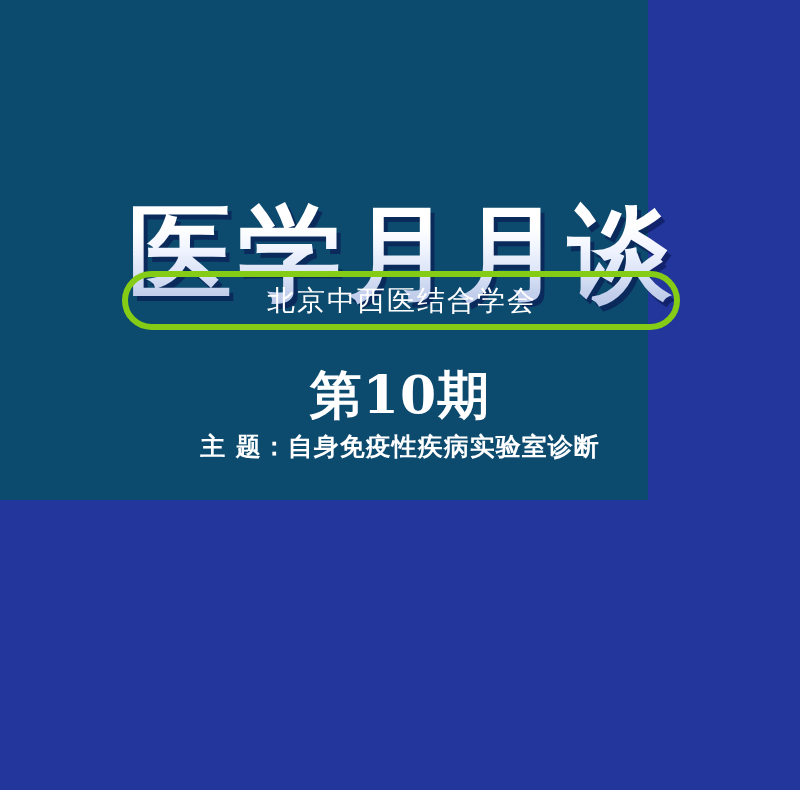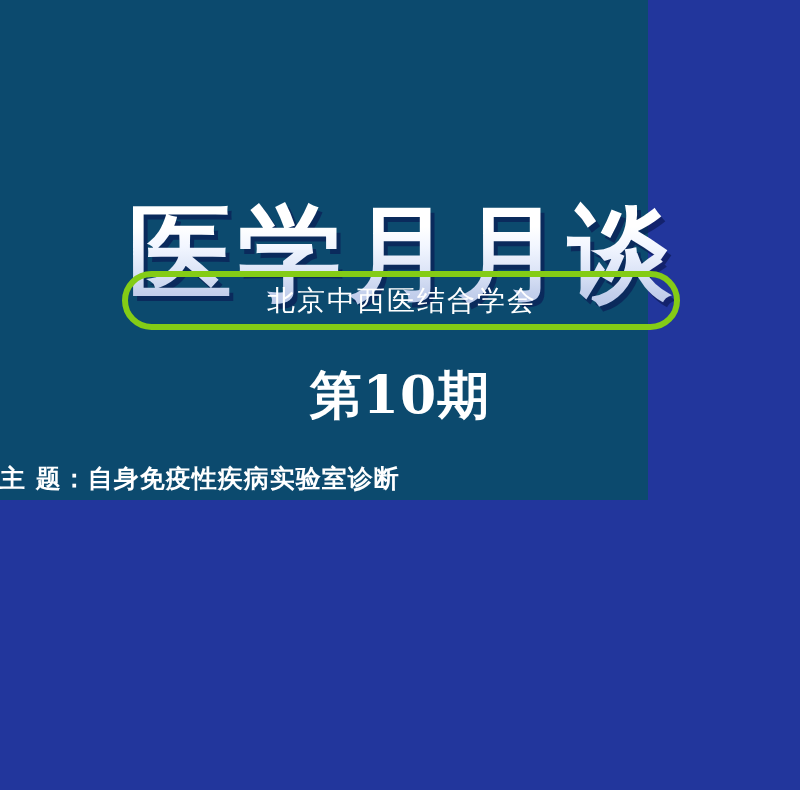--- a/index.html
+++ b/index.html
@@ -95,22 +95,23 @@
     letter-spacing: 1px;
     color: #ffffff;
     line-height: 1.12;
     white-space: nowrap;
   }
 
   
   .topic {
     position: absolute;
     left: 0;
-    top: 464px;
+    top: 432px;
     width: 800px;
+    text-align: center;
     font-family: "DejaVu Serif", "Liberation Serif", serif;
     font-size: 25px;
     font-weight: 700;
     letter-spacing: 1px;
     color: #ffffff;
     line-height: 1.2;
     white-space: nowrap;
   }
 
   

